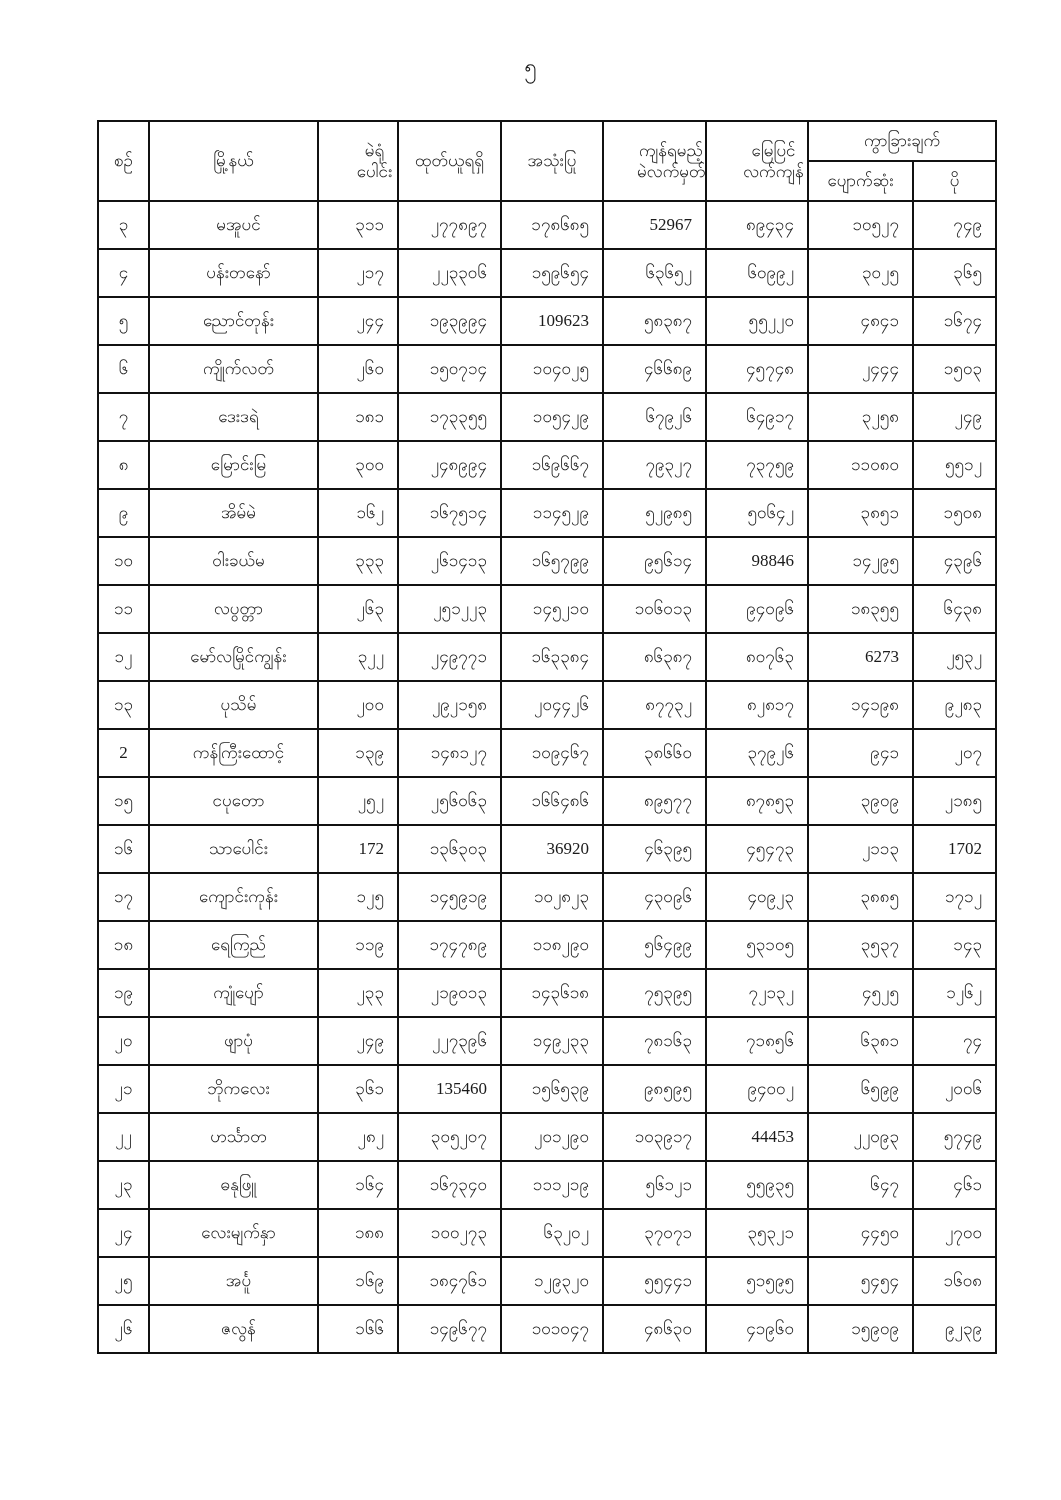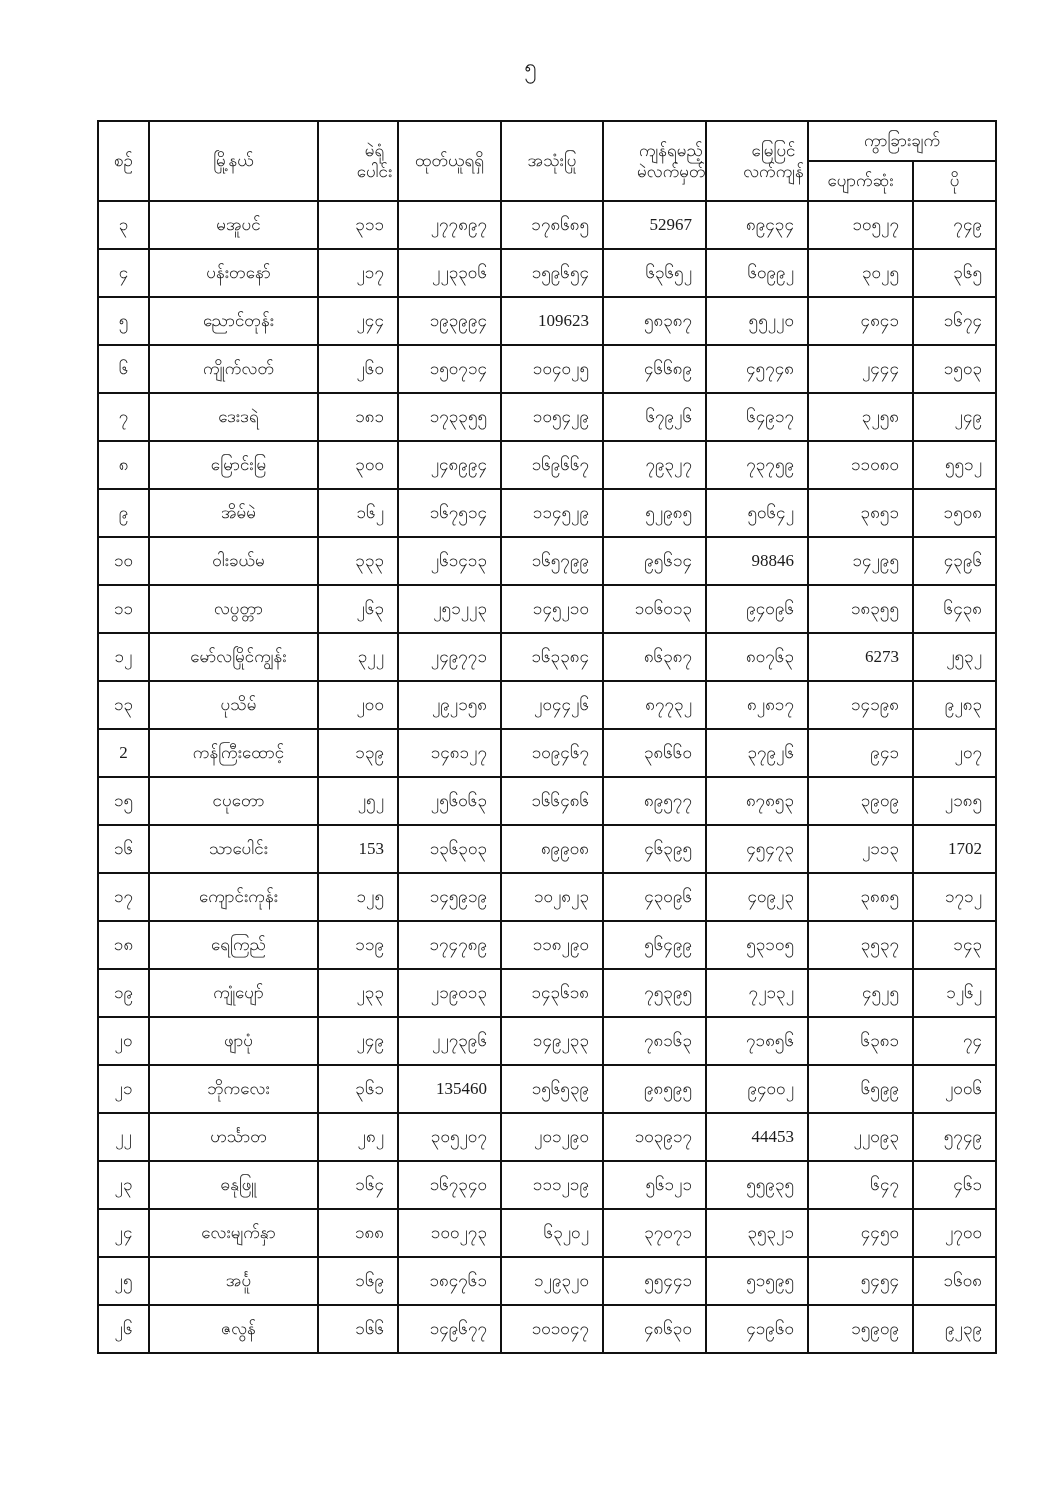--- a/index.html
+++ b/index.html
@@ -233,23 +233,23 @@
           <td class="num">၂၅၆၀၆၃</td>
           <td class="num">၁၆၆၄၈၆</td>
           <td class="num">၈၉၅၇၇</td>
           <td class="num">၈၇၈၅၃</td>
           <td class="num">၃၉၀၉</td>
           <td class="num">၂၁၈၅</td>
         </tr>
         <tr>
           <td class="serial">၁၆</td>
           <td class="township">သာပေါင်း</td>
-          <td class="num">153</td>
+          <td class="num">172</td>
           <td class="num">၁၃၆၃၀၃</td>
-          <td class="num">၈၉၉၀၈</td>
+          <td class="num">36920</td>
           <td class="num">၄၆၃၉၅</td>
           <td class="num">၄၅၄၇၃</td>
           <td class="num">၂၁၁၃</td>
           <td class="num">1702</td>
         </tr>
         <tr>
           <td class="serial">၁၇</td>
           <td class="township">ကျောင်းကုန်း</td>
           <td class="num">၁၂၅</td>
           <td class="num">၁၄၅၉၁၉</td>

